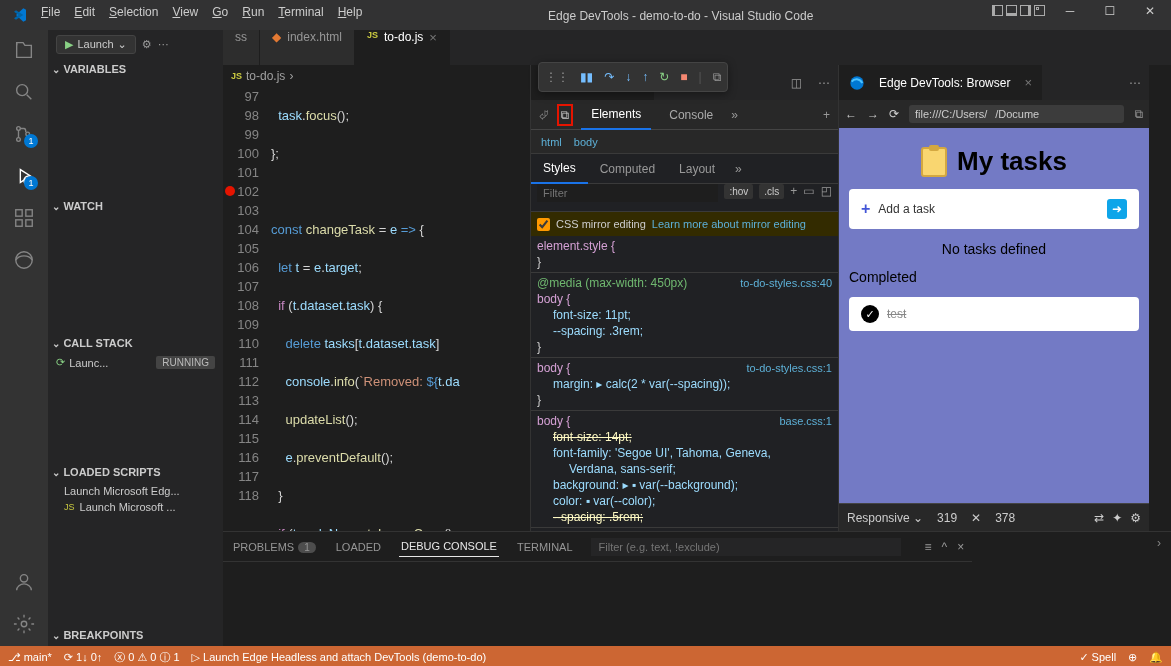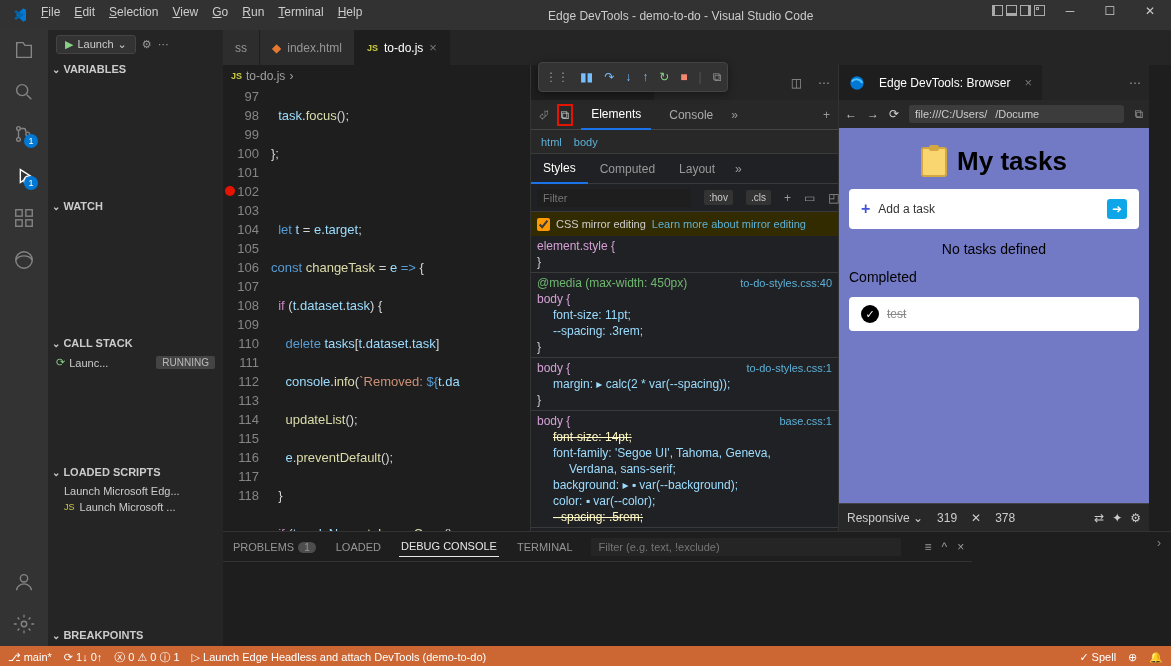--- a/index.html
+++ b/index.html
@@ -22,21 +22,21 @@
 .launch-btn{background:#333;border:1px solid #444;border-radius:3px;padding:2px 8px;display:flex;align-items:center;gap:4px;color:#ccc}
 .play-green{color:#89d185}
 .gear{color:#999}
 .section-hdr{height:22px;display:flex;align-items:center;padding-left:4px;gap:3px;color:#ccc;font-weight:600;font-size:11px}
 .chev{font-size:10px}
 .callstack-item{display:flex;align-items:center;padding:2px 8px;gap:4px;justify-content:space-between}
 .running-badge{background:#444;color:#bbb;padding:1px 6px;border-radius:2px;font-size:10px}
 .script-item{padding:2px 16px;color:#ccc;display:flex;align-items:center;gap:5px}
 .editor-area{flex:1;display:flex;flex-direction:column;min-width:0}
 .tabs-row{height:35px;background:#252526;display:flex;align-items:center;position:relative}
-.ed-tab{height:35px;padding:0 12px;display:flex;align-items:center;gap:6px;color:#969696;background:#2d2d2d;border-right:1px solid #1e1e1e}
+.ed-tab{height:35px;padding:0 12px;display:flex;align-items:flex-start;gap:6px;color:#969696;background:#2d2d2d;border-right:1px solid #1e1e1e}
 .ed-tab.active{background:#1e1e1e;color:#fff}
 .tab-close{font-size:13px;color:#777}
 .columns{flex:1;display:flex;min-height:0}
 .code-col{width:308px;display:flex;flex-direction:column;background:#1e1e1e;border-right:1px solid #333;min-height:0}
 .breadcrumb{height:22px;display:flex;align-items:center;padding-left:8px;gap:4px;color:#a0a0a0;font-size:12px;background:#1e1e1e}
 .debug-tb{position:absolute;top:32px;left:315px;height:30px;background:#333;border-radius:4px;display:flex;align-items:center;padding:0 6px;gap:11px;z-index:10;border:1px solid #444;box-shadow:0 2px 8px rgba(0,0,0,.4)}
 .code{flex:1;font-family:Consolas,monospace;font-size:13px;line-height:19px;display:flex;overflow:hidden}
 .gutter{width:48px;text-align:right;color:#858585;padding-right:12px}
 .gutter .ln{height:19px;position:relative}
 .bp{position:absolute;left:2px;top:4px;width:10px;height:10px;background:#e51400;border-radius:50%}
@@ -49,21 +49,21 @@
 .dt-tab.active{background:#1e1e1e;color:#fff}
 .dt-toolbar{height:30px;background:#282828;display:flex;align-items:center;padding:0 8px;gap:8px;border-bottom:1px solid #444}
 .dt-toolbar .hl{border:2px solid #e51400;padding:2px}
 .dt-tab2{height:30px;display:flex;align-items:center;padding:0 10px;color:#aaa}
 .dt-tab2.active{color:#fff;border-bottom:2px solid #1a73e8}
 .dom-path{height:24px;display:flex;align-items:center;padding:0 10px;gap:12px;background:#282828;border-bottom:1px solid #3a3a3a}
 .dom-path span{color:#5db0d7;font-size:11px}
 .styles-tabs{height:30px;display:flex;align-items:center;border-bottom:1px solid #3a3a3a}
 .st-tab{padding:0 12px;height:30px;display:flex;align-items:center;color:#999}
 .st-tab.active{color:#fff;border-bottom:2px solid #1a73e8}
-.filter-row{height:28px;display:flex;align-items:center;padding:0 6px;gap:13px;border-bottom:1px solid #3a3a3a}
+.filter-row{height:28px;display:flex;align-items:flex-start;padding:0 6px;gap:6px;border-bottom:1px solid #3a3a3a}
 .filter-input{flex:1;background:#1e1e1e;border:none;color:#999;padding:3px 6px;font-size:11px}
 .hov-cls{background:#333;color:#ccc;padding:2px 5px;font-size:10px;border-radius:2px}
 .mirror-row{height:24px;display:flex;align-items:center;padding:0 6px;gap:6px;background:#332b00;font-size:11px}
 .mirror-row input{accent-color:#f90}
 .mirror-link{color:#5db0d7}
 .css-rules{flex:1;overflow:hidden;font-family:Consolas,monospace;font-size:12px;line-height:16px}
 .rule-block{border-bottom:1px solid #3a3a3a;padding:2px 6px}
 .css-sel{color:#d4a0d4}
 .css-prop{color:#9cdcfe;padding-left:16px}
 .css-link{float:right;color:#5db0d7;font-size:11px}
@@ -300,22 +300,22 @@
               <div class="ln">114</div>
               <div class="ln">115</div>
               <div class="ln">116</div>
               <div class="ln">117</div>
               <div class="ln">118</div>
           </div>
           <div class="code-lines">
 <div class="ln">  <span class="k-lightblue">task</span>.<span class="k-yellow">focus</span>();</div>
 <div class="ln">};</div>
 <div class="ln"></div>
+<div class="ln"><span class="k-blue">const</span> <span class="k-yellow">changeTask</span> = <span class="k-lightblue">e</span> <span class="k-blue">=&gt;</span> {</div>
 <div class="ln">  <span class="k-blue">let</span> <span class="k-lightblue">t</span> = <span class="k-lightblue">e</span>.<span class="k-lightblue">target</span>;</div>
-<div class="ln"><span class="k-blue">const</span> <span class="k-yellow">changeTask</span> = <span class="k-lightblue">e</span> <span class="k-blue">=&gt;</span> {</div>
 <div class="ln">  <span class="k-purple">if</span> (<span class="k-lightblue">t</span>.<span class="k-lightblue">dataset</span>.<span class="k-lightblue">task</span>) {</div>
 <div class="ln">    <span class="k-blue">delete</span> <span class="k-lightblue">tasks</span>[<span class="k-lightblue">t</span>.<span class="k-lightblue">dataset</span>.<span class="k-lightblue">task</span>]</div>
 <div class="ln">    <span class="k-lightblue">console</span>.<span class="k-yellow">info</span>(<span class="k-orange">`Removed: </span><span class="k-blue">${</span><span class="k-lightblue">t</span>.<span class="k-lightblue">da</span></div>
 <div class="ln">    <span class="k-yellow">updateList</span>();</div>
 <div class="ln">    <span class="k-lightblue">e</span>.<span class="k-yellow">preventDefault</span>();</div>
 <div class="ln">  }</div>
 <div class="ln">  <span class="k-purple">if</span> (<span class="k-lightblue">t</span>.<span class="k-lightblue">nodeName</span>.<span class="k-yellow">toLowerCase</span>() <span>==</span></div>
 
 
 

